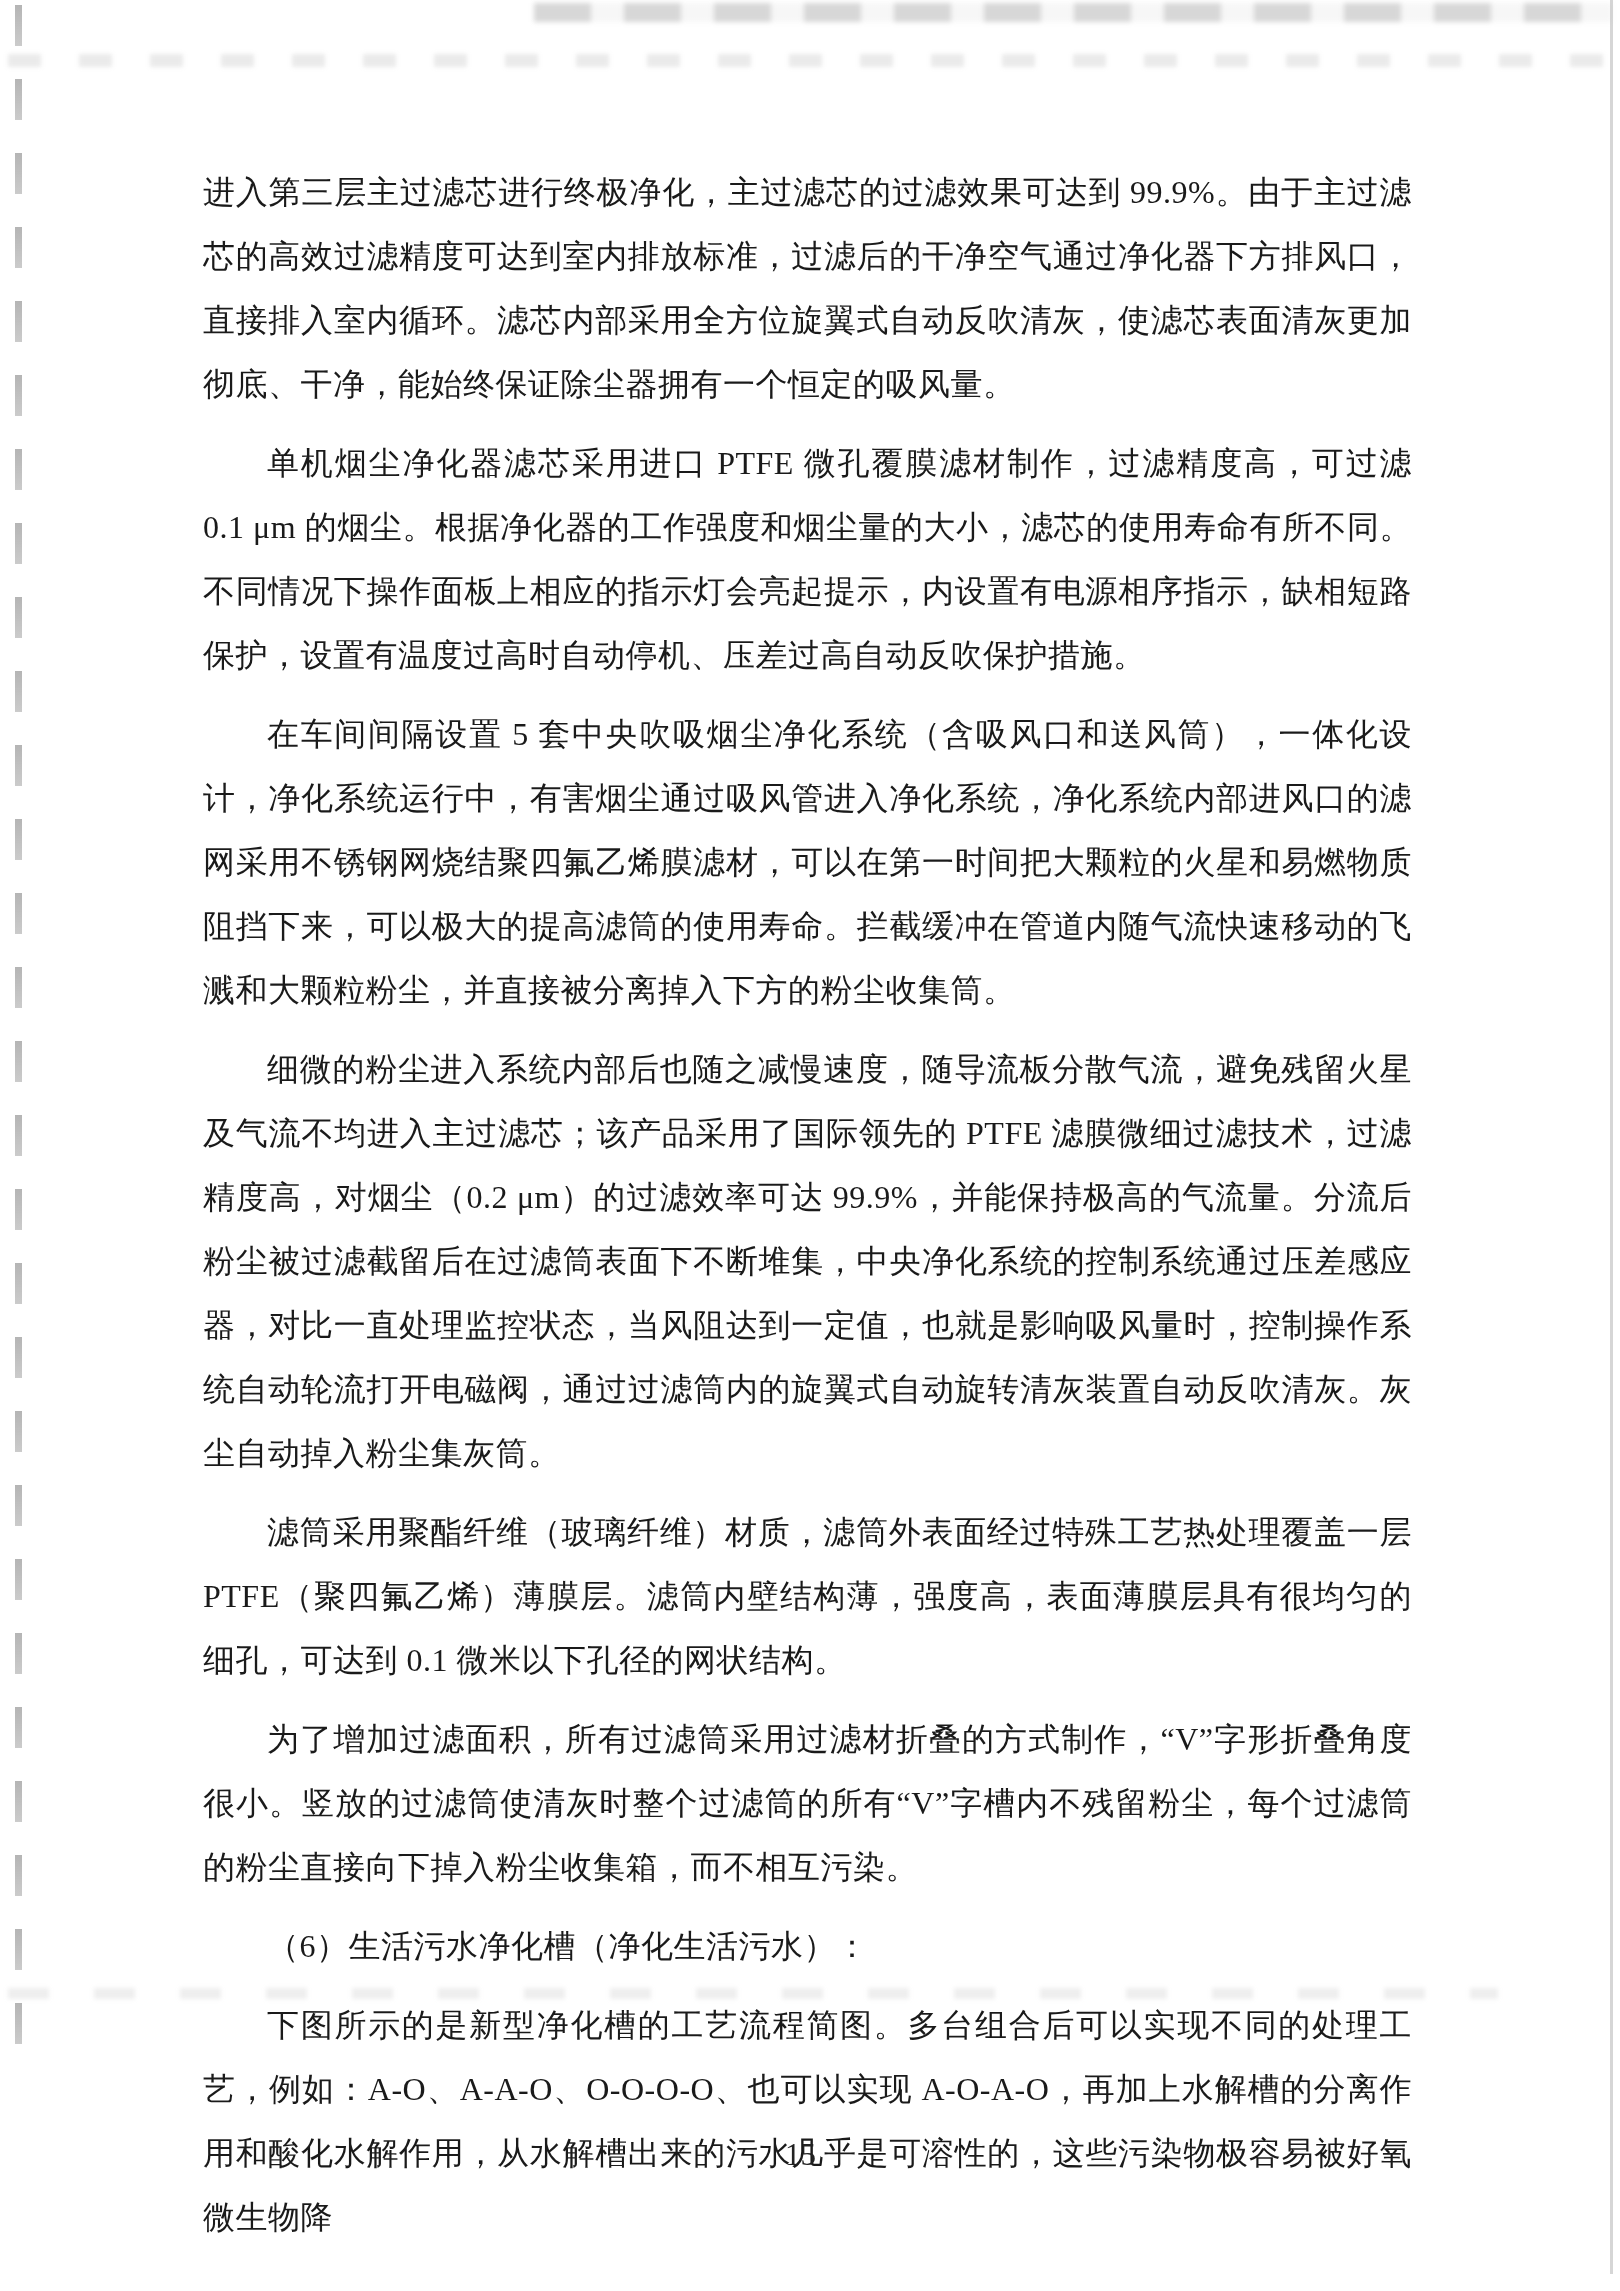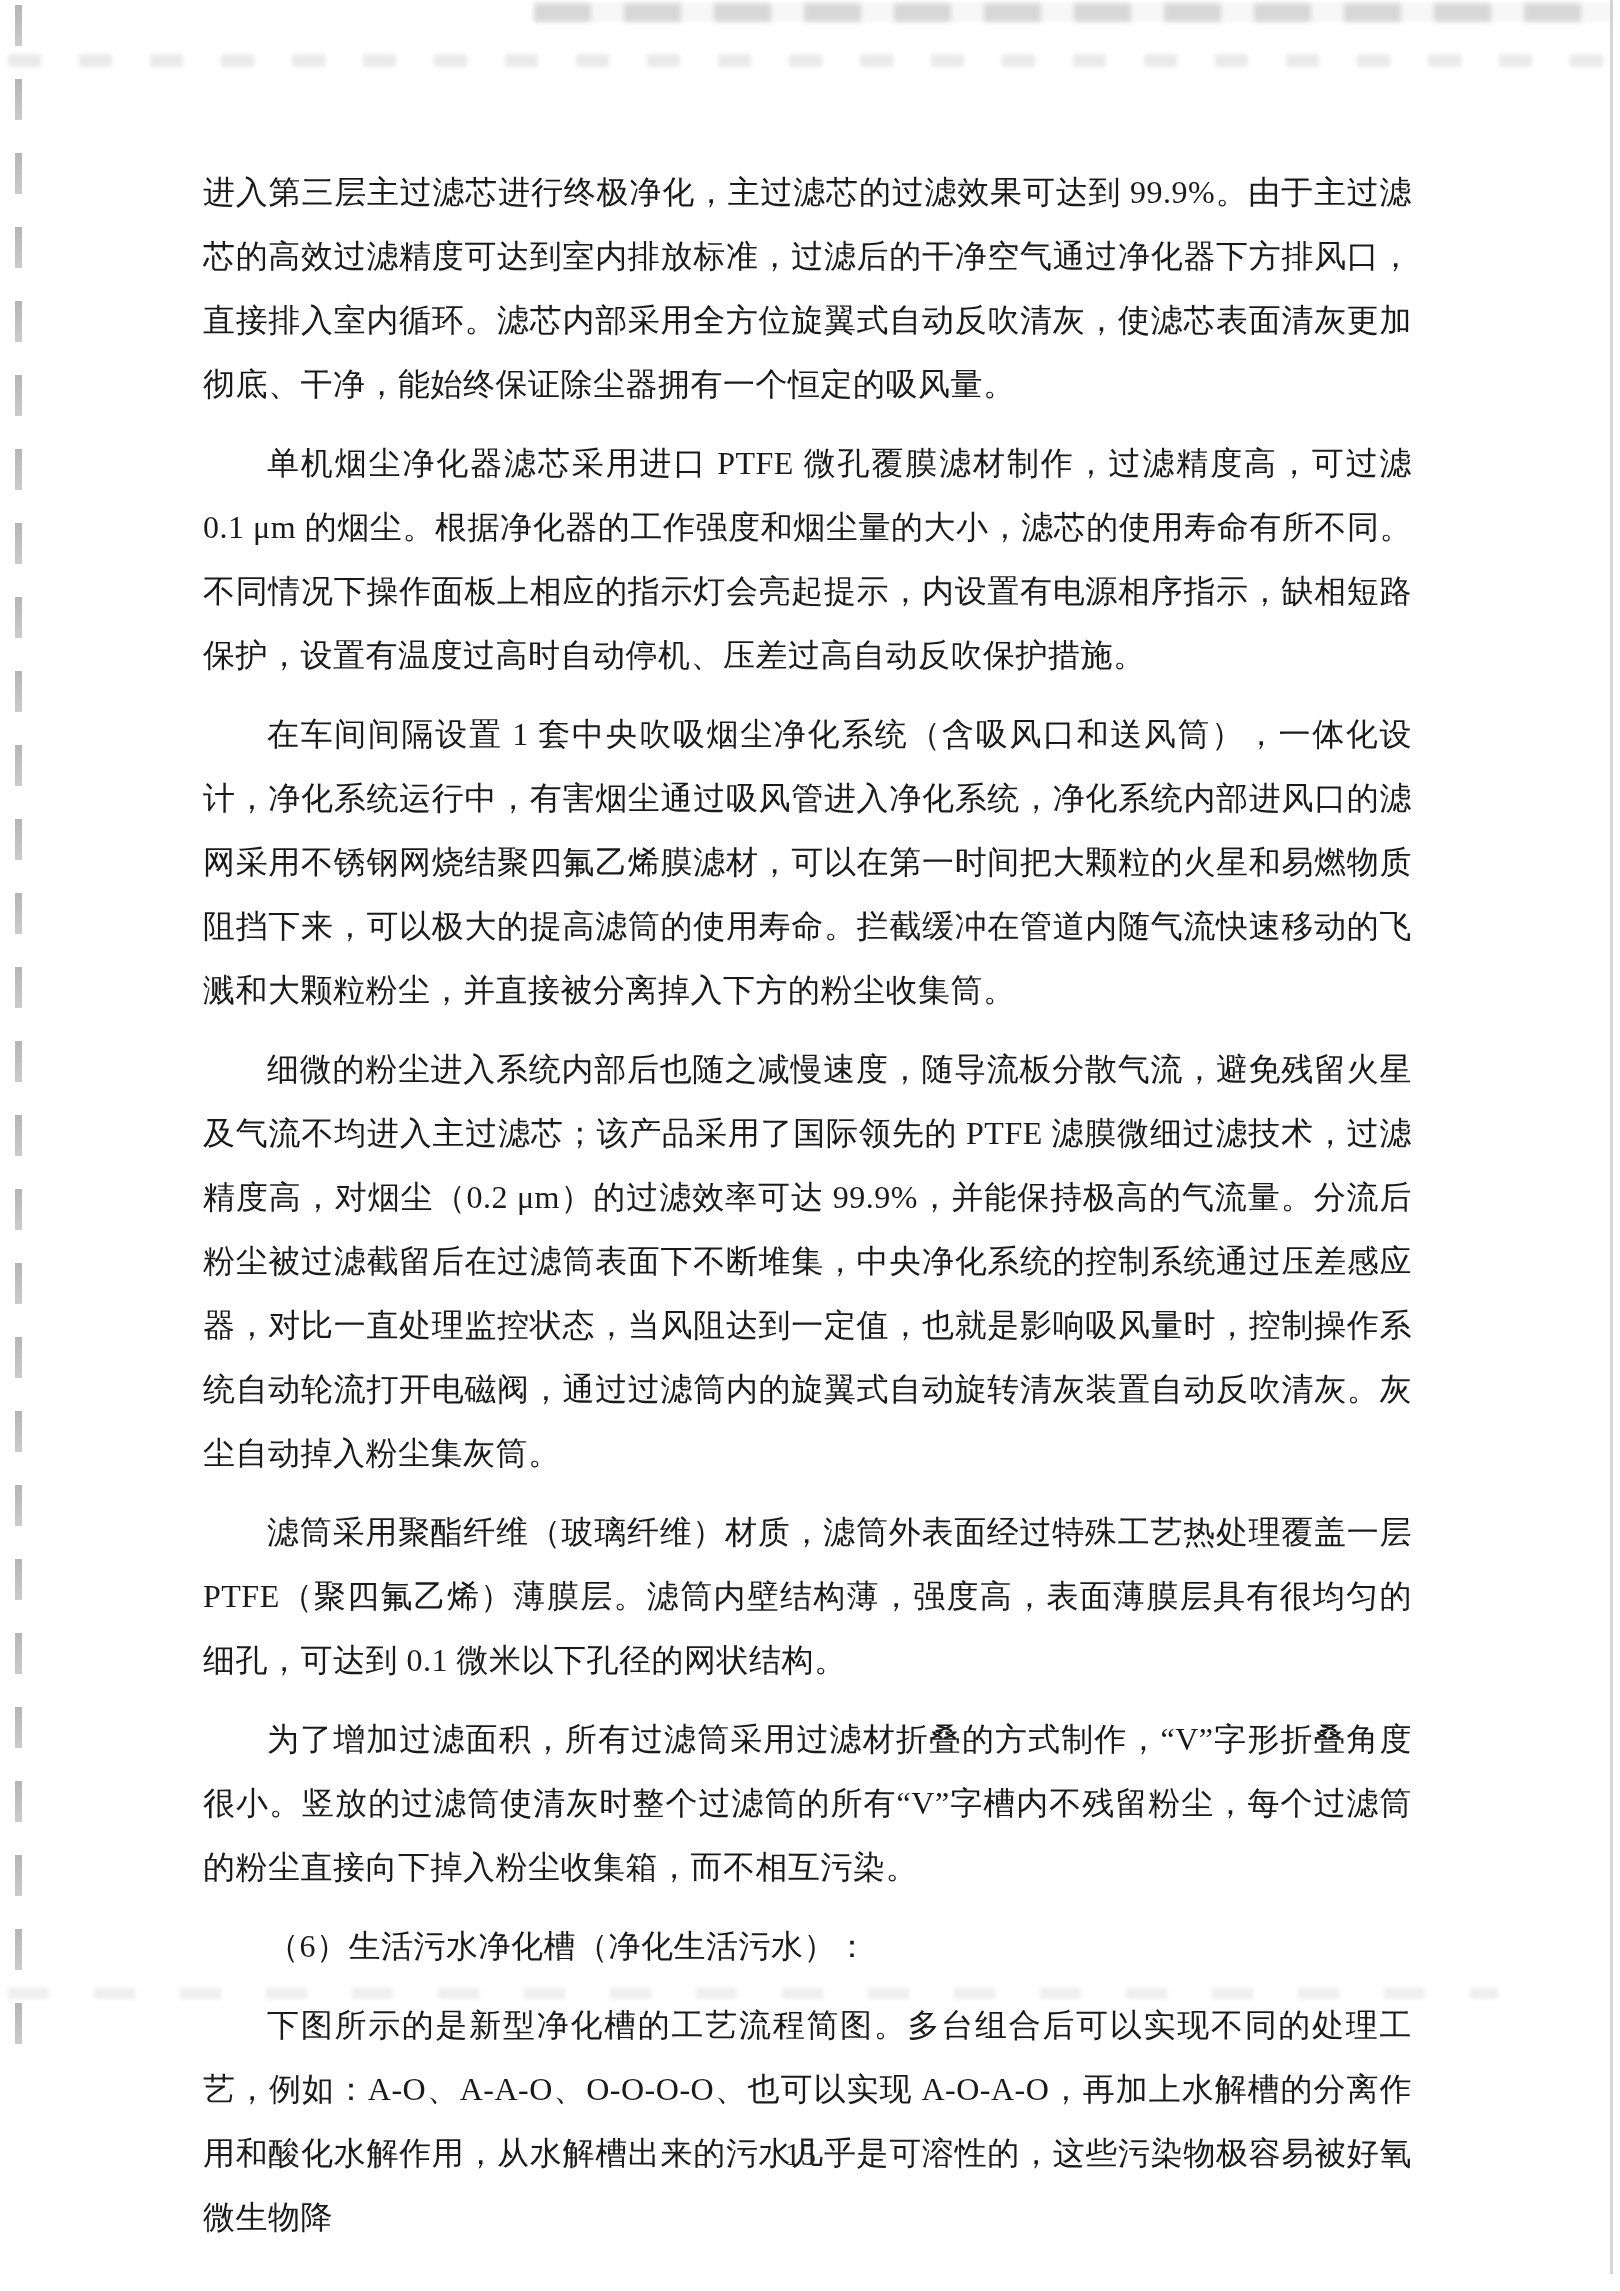--- a/index.html
+++ b/index.html
@@ -126,21 +126,21 @@
 
   <div class="binding-marks"></div>
   <div class="smudge smudge-top"></div>
   <div class="smudge smudge-row2"></div>
   <div class="smudge smudge-row3"></div>
   <div class="edge-line-right"></div>
 
   <main class="text-block">
     <p>进入第三层主过滤芯进行终极净化，主过滤芯的过滤效果可达到 99.9%。由于主过滤芯的高效过滤精度可达到室内排放标准，过滤后的干净空气通过净化器下方排风口，直接排入室内循环。滤芯内部采用全方位旋翼式自动反吹清灰，使滤芯表面清灰更加彻底、干净，能始终保证除尘器拥有一个恒定的吸风量。</p>
     <p class="indent">单机烟尘净化器滤芯采用进口 PTFE 微孔覆膜滤材制作，过滤精度高，可过滤 0.1 μm 的烟尘。根据净化器的工作强度和烟尘量的大小，滤芯的使用寿命有所不同。不同情况下操作面板上相应的指示灯会亮起提示，内设置有电源相序指示，缺相短路保护，设置有温度过高时自动停机、压差过高自动反吹保护措施。</p>
-    <p class="indent">在车间间隔设置 1 套中央吹吸烟尘净化系统（含吸风口和送风筒），一体化设计，净化系统运行中，有害烟尘通过吸风管进入净化系统，净化系统内部进风口的滤网采用不锈钢网烧结聚四氟乙烯膜滤材，可以在第一时间把大颗粒的火星和易燃物质阻挡下来，可以极大的提高滤筒的使用寿命。拦截缓冲在管道内随气流快速移动的飞溅和大颗粒粉尘，并直接被分离掉入下方的粉尘收集筒。</p>
+    <p class="indent">在车间间隔设置 5 套中央吹吸烟尘净化系统（含吸风口和送风筒），一体化设计，净化系统运行中，有害烟尘通过吸风管进入净化系统，净化系统内部进风口的滤网采用不锈钢网烧结聚四氟乙烯膜滤材，可以在第一时间把大颗粒的火星和易燃物质阻挡下来，可以极大的提高滤筒的使用寿命。拦截缓冲在管道内随气流快速移动的飞溅和大颗粒粉尘，并直接被分离掉入下方的粉尘收集筒。</p>
     <p class="indent">细微的粉尘进入系统内部后也随之减慢速度，随导流板分散气流，避免残留火星及气流不均进入主过滤芯；该产品采用了国际领先的 PTFE 滤膜微细过滤技术，过滤精度高，对烟尘（0.2 μm）的过滤效率可达 99.9%，并能保持极高的气流量。分流后粉尘被过滤截留后在过滤筒表面下不断堆集，中央净化系统的控制系统通过压差感应器，对比一直处理监控状态，当风阻达到一定值，也就是影响吸风量时，控制操作系统自动轮流打开电磁阀，通过过滤筒内的旋翼式自动旋转清灰装置自动反吹清灰。灰尘自动掉入粉尘集灰筒。</p>
     <p class="indent">滤筒采用聚酯纤维（玻璃纤维）材质，滤筒外表面经过特殊工艺热处理覆盖一层 PTFE（聚四氟乙烯）薄膜层。滤筒内壁结构薄，强度高，表面薄膜层具有很均匀的细孔，可达到 0.1 微米以下孔径的网状结构。</p>
     <p class="indent">为了增加过滤面积，所有过滤筒采用过滤材折叠的方式制作，“V”字形折叠角度很小。竖放的过滤筒使清灰时整个过滤筒的所有“V”字槽内不残留粉尘，每个过滤筒的粉尘直接向下掉入粉尘收集箱，而不相互污染。</p>
     <p class="indent">（6）生活污水净化槽（净化生活污水）：</p>
     <p class="indent">下图所示的是新型净化槽的工艺流程简图。多台组合后可以实现不同的处理工艺，例如：A-O、A-A-O、O-O-O-O、也可以实现 A-O-A-O，再加上水解槽的分离作用和酸化水解作用，从水解槽出来的污水几乎是可溶性的，这些污染物极容易被好氧微生物降</p>
   </main>
 
   <div class="page-number">15</div>
 
 </div>

